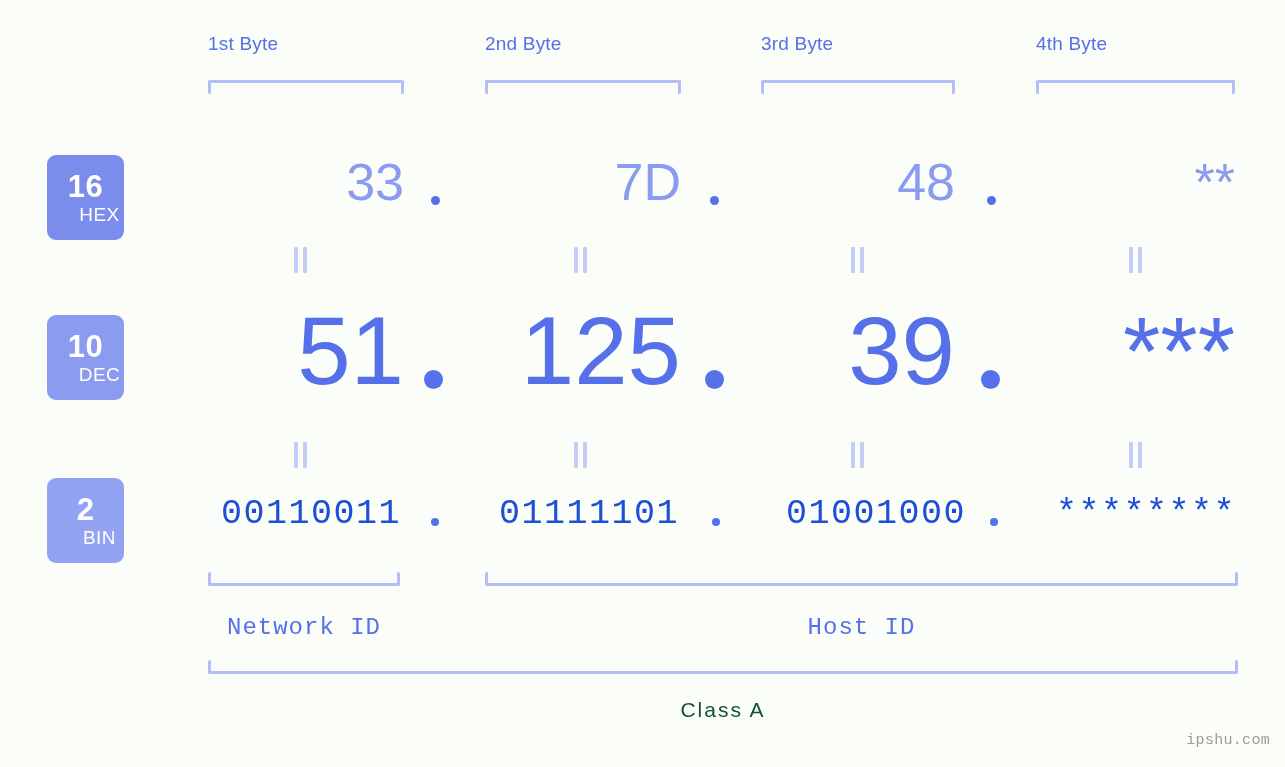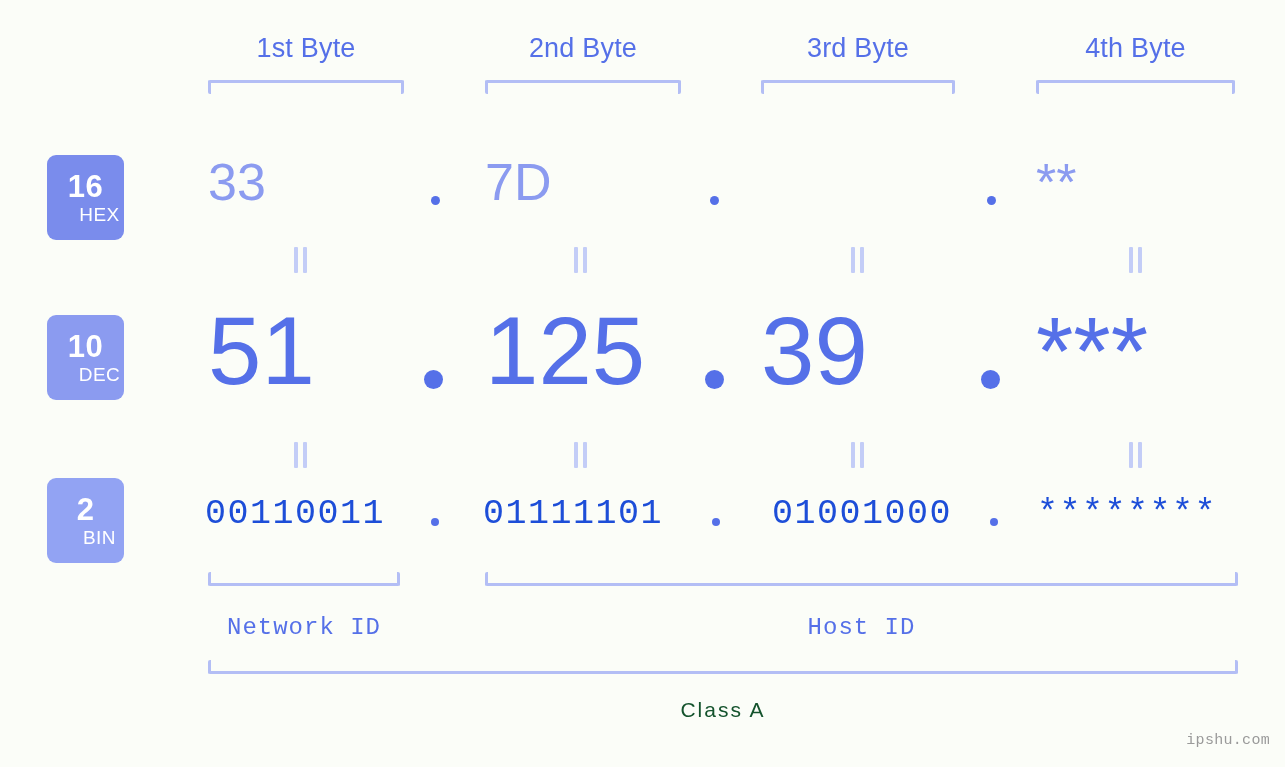--- a/index.html
+++ b/index.html
@@ -18,23 +18,22 @@
   #canvas {
     position: relative;
     width: 1285px;
     height: 767px;
   }
 
   
   .byte-label {
     position: absolute;
     top: 33px;
-    font-size: 27px;
+    font-size: 19px;
     color: #5570e8;
-    text-align: center;
     letter-spacing: 0.2px;
     font-family: "Liberation Sans", sans-serif;
     white-space: nowrap;
   }
 
   
   .bracket-down {
     position: absolute;
     border: 3px solid #b3bef5;
     border-bottom: none;
@@ -78,21 +77,21 @@
     letter-spacing: 0.5px;
     margin-left: 28px;
   }
   #badge-hex { top: 155px; height: 85px; background: #7a8cec; }
   #badge-dec { top: 315px; height: 85px; background: #8b9bf0; }
   #badge-bin { top: 478px; height: 85px; background: #92a3f3; }
 
   
   .val {
     position: absolute;
-    text-align: left;
+    text-align: right;
     white-space: nowrap;
     line-height: 1;
   }
   .hex-val {
     top: 156px;
     font-size: 52px;
     color: #8b9bf0;
     font-family: "Liberation Sans", sans-serif;
   }
   .dec-val {
@@ -192,20 +191,21 @@
   </div>
   <div class="badge" id="badge-bin">
     <span class="num">2</span>
     <span class="nm">BIN</span>
   </div>
 
   <div class="val hex-val" style="left:208px;width:196px;">33</div>
   <div class="dot dot-hex" style="left:431px;"></div>
   <div class="val hex-val" style="left:485px;width:196px;">7D</div>
   <div class="dot dot-hex" style="left:710px;"></div>
+  <div class="val hex-val" style="left:761px;width:194px;">48</div>
   <div class="dot dot-hex" style="left:987px;"></div>
   <div class="val hex-val" style="left:1036px;width:199px;">**</div>
 
   <div class="eq" style="left:294px;top:247px;">
       <span class="l"></span>
       <span class="r"></span>
     </div>
   <div class="eq" style="left:574px;top:247px;">
       <span class="l"></span>
       <span class="r"></span>

